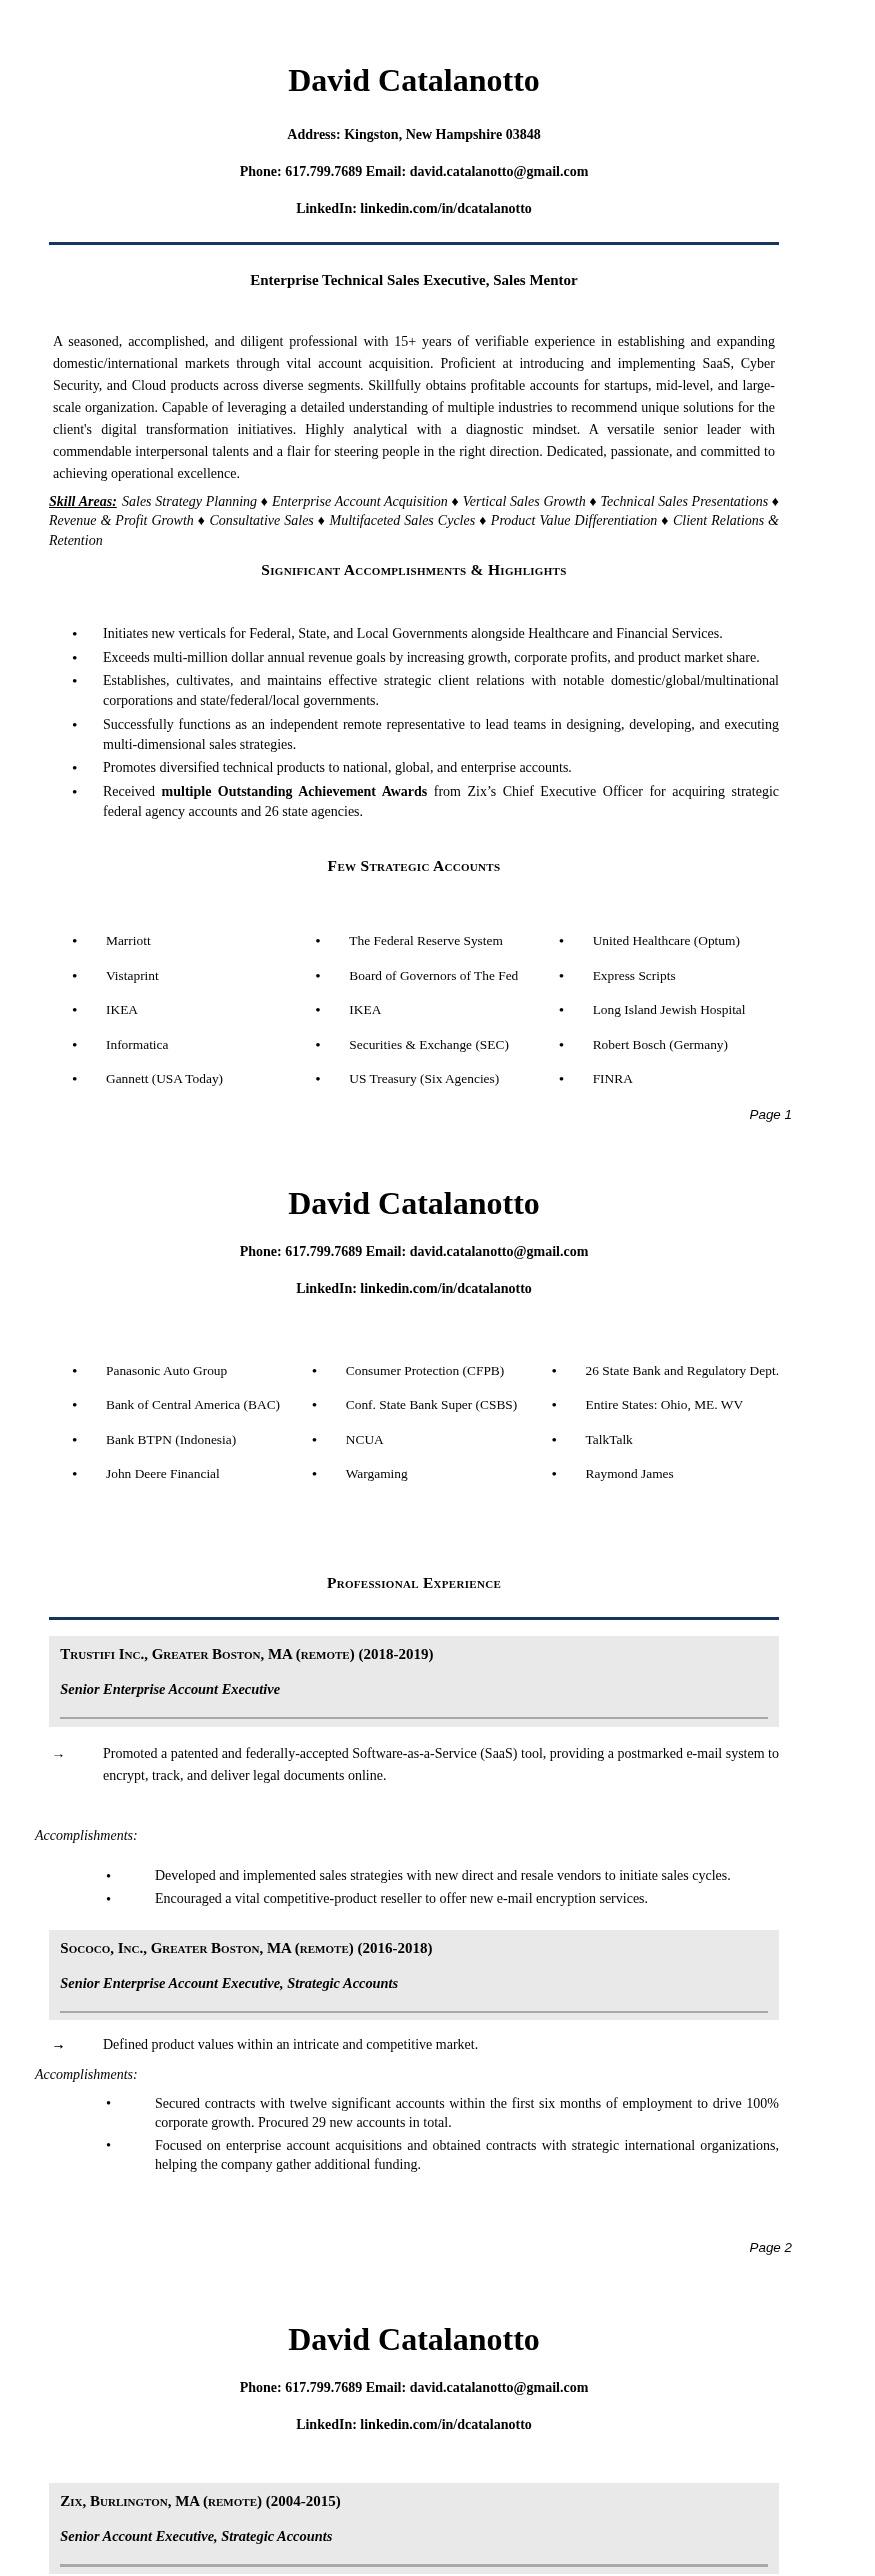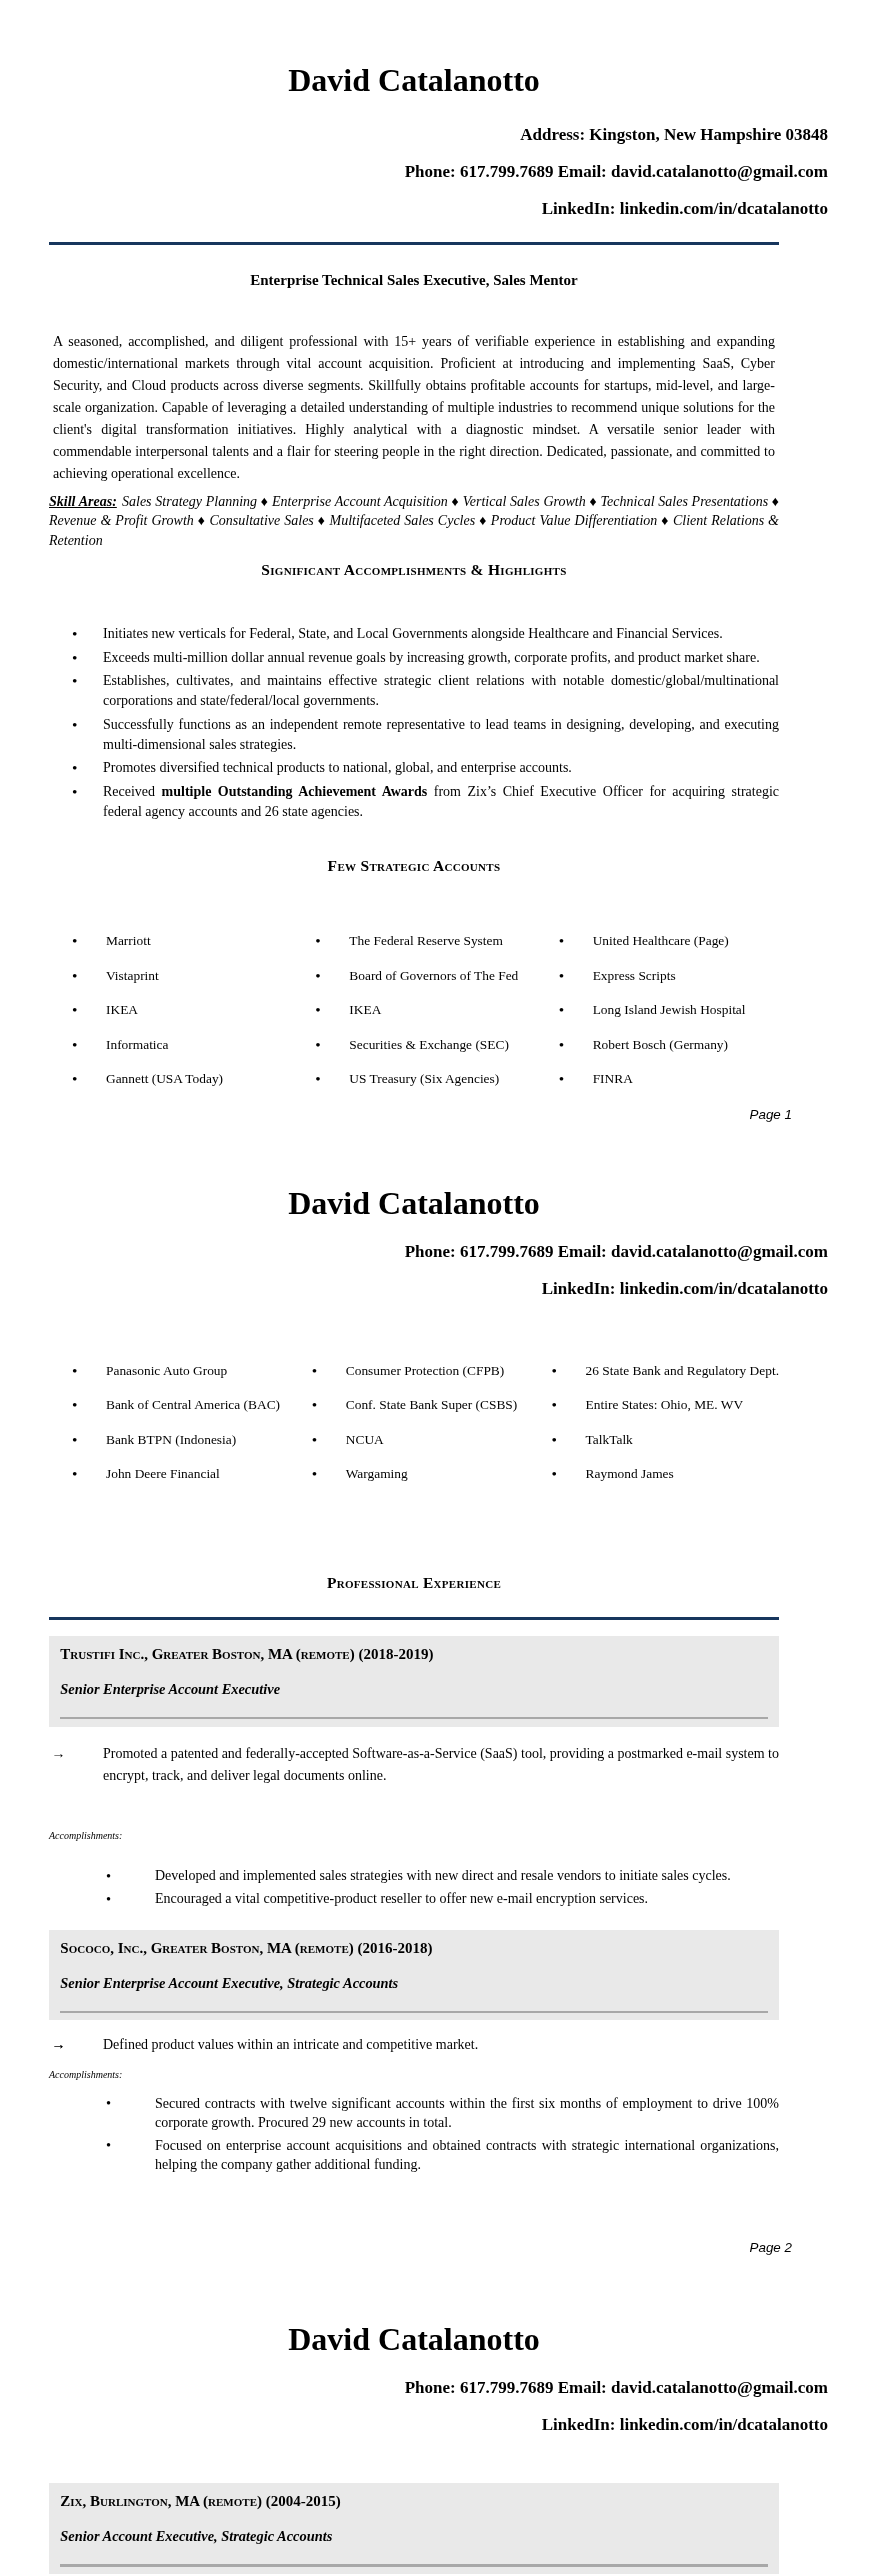--- a/index.html
+++ b/index.html
@@ -2,21 +2,21 @@
 <html style="--rule-navy: #17365D; --box-gray: #E9E9E9; --box-divider-gray: #A8A8A8;font-size:8.2px"><head>
 <meta charset="utf-8">
 <style>
   html,body { margin:0; padding:0; background:#ffffff; }
   body { font-family:"Liberation Serif","DejaVu Serif",serif; color:#000; }
   .doc { position:relative; width:876px; height:3400px; background:#fff; overflow:hidden; }
   .page { position:absolute; left:0; width:828px; height:1133px; }
   .pg1 { top:0; } .pg2 { top:1133px; } .pg3 { top:2267px; }
 
   .name { font-size:32px; font-weight:bold; text-align:center; line-height:37px; margin:0; }
-  .contact { font-size:17px; font-weight:bold; text-align:right; line-height:18.5px; }
+  .contact { font-size:14px; font-weight:bold; text-align:center; line-height:18.5px; }
   .rule { height:3.6px; background:var(--rule-navy,#17365D); margin-left:49px; margin-right:49px; }
   .tagline { font-size:15px; font-weight:bold; text-align:center; line-height:18.5px; }
 
   .body-text { font-size:14px; line-height:22px; text-align:justify; margin:0 53px; }
   .skills { font-size:14px; line-height:19.6px; font-style:italic; text-align:justify; margin:0 49px; }
   .skills .lbl { font-weight:bold; text-decoration:underline; margin-right:5.2px; }
 
   .sec-heading { font-size:15.5px; font-weight:bold; font-variant:small-caps; text-align:center;
                  letter-spacing:0.3px; line-height:20.6px; margin:0; }
 
@@ -35,21 +35,21 @@
 
   .grid { display:grid; grid-template-columns:1fr 1fr 1fr; row-gap:12.4px; margin:0 49px; font-size:13.4px; }
   .cell { position:relative; padding-left:57px; line-height:22px; white-space:nowrap; }
   .cell .blt { position:absolute; left:23px; top:0; font-size:15.5px; }
 
   .xp-box { margin:0 49px; background:var(--box-gray,#E9E9E9); padding:8.2px 11.3px 7.2px 11.3px; }
   .xp-company { font-size:15px; font-weight:bold; font-variant:small-caps; line-height:20.6px; }
   .xp-title { font-size:14.4px; font-weight:bold; font-style:italic; line-height:19.6px; margin-top:15.5px; }
   .xp-divider { height:2.1px; background:var(--box-divider-gray,#A8A8A8); margin-top:17.5px; }
 
-  .acc-label { font-size:10px; font-style:italic; line-height:18.5px; margin-left:49px; }
+  .acc-label { font-size:14px; font-style:italic; line-height:18.5px; margin-left:35px; }
 
   .pgfoot { position:absolute; right:36px; bottom:11.3px; font-family:"Liberation Sans","DejaVu Sans",sans-serif;
             font-style:italic; font-size:13.4px; }
 </style>
 </head>
 <body>
 
 <div class="doc">
 
   <section class="page pg1">
@@ -75,21 +75,21 @@
       <li><span class="blt">•</span><span>Successfully functions as an independent remote representative to lead teams in designing, developing, and executing multi-dimensional sales strategies.</span></li>
       <li><span class="blt">•</span><span>Promotes diversified technical products to national, global, and enterprise accounts.</span></li>
       <li><span class="blt">•</span><span><span>Received </span><strong>multiple Outstanding Achievement Awards</strong><span> from Zix’s Chief Executive Officer for acquiring strategic federal agency accounts and 26 state agencies.</span></span></li>
     </ul>
 
     <h2 class="sec-heading" style="margin-top:33px">Few Strategic Accounts</h2>
 
     <div class="grid" style="margin-top:54px">
       <div class="cell"><span class="blt">•</span><span>Marriott</span></div>
       <div class="cell"><span class="blt">•</span><span>The Federal Reserve System</span></div>
-      <div class="cell"><span class="blt">•</span><span>United Healthcare (Page)</span></div>
+      <div class="cell"><span class="blt">•</span><span>United Healthcare (Optum)</span></div>
       <div class="cell"><span class="blt">•</span><span>Vistaprint</span></div>
       <div class="cell"><span class="blt">•</span><span>Board of Governors of The Fed</span></div>
       <div class="cell"><span class="blt">•</span><span>Express Scripts</span></div>
       <div class="cell"><span class="blt">•</span><span>IKEA</span></div>
       <div class="cell"><span class="blt">•</span><span>IKEA</span></div>
       <div class="cell"><span class="blt">•</span><span>Long Island Jewish Hospital</span></div>
       <div class="cell"><span class="blt">•</span><span>Informatica</span></div>
       <div class="cell"><span class="blt">•</span><span>Securities &amp; Exchange (SEC)</span></div>
       <div class="cell"><span class="blt">•</span><span>Robert Bosch (Germany)</span></div>
       <div class="cell"><span class="blt">•</span><span>Gannett (USA Today)</span></div>

